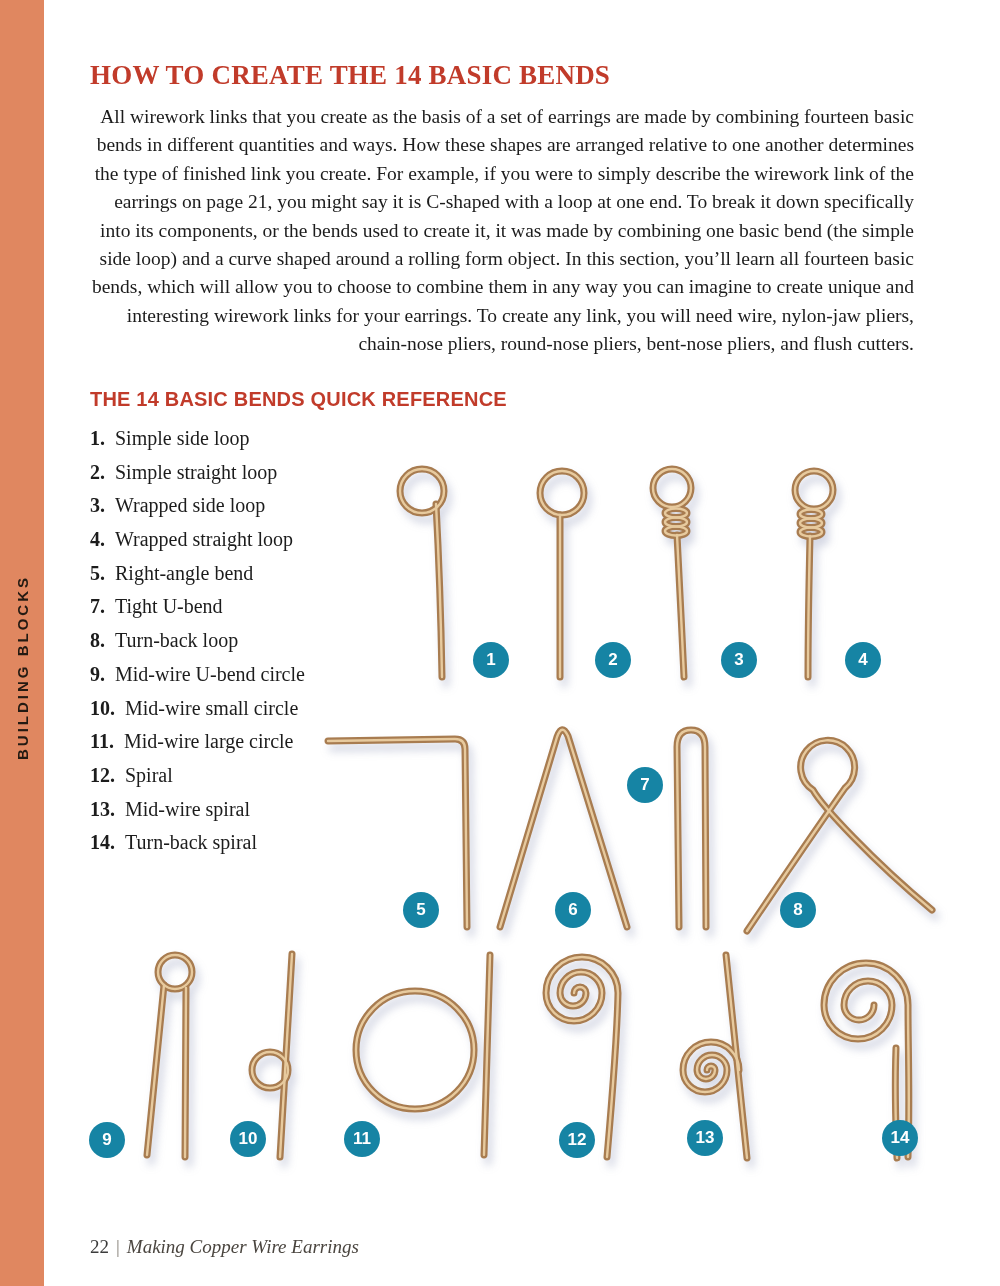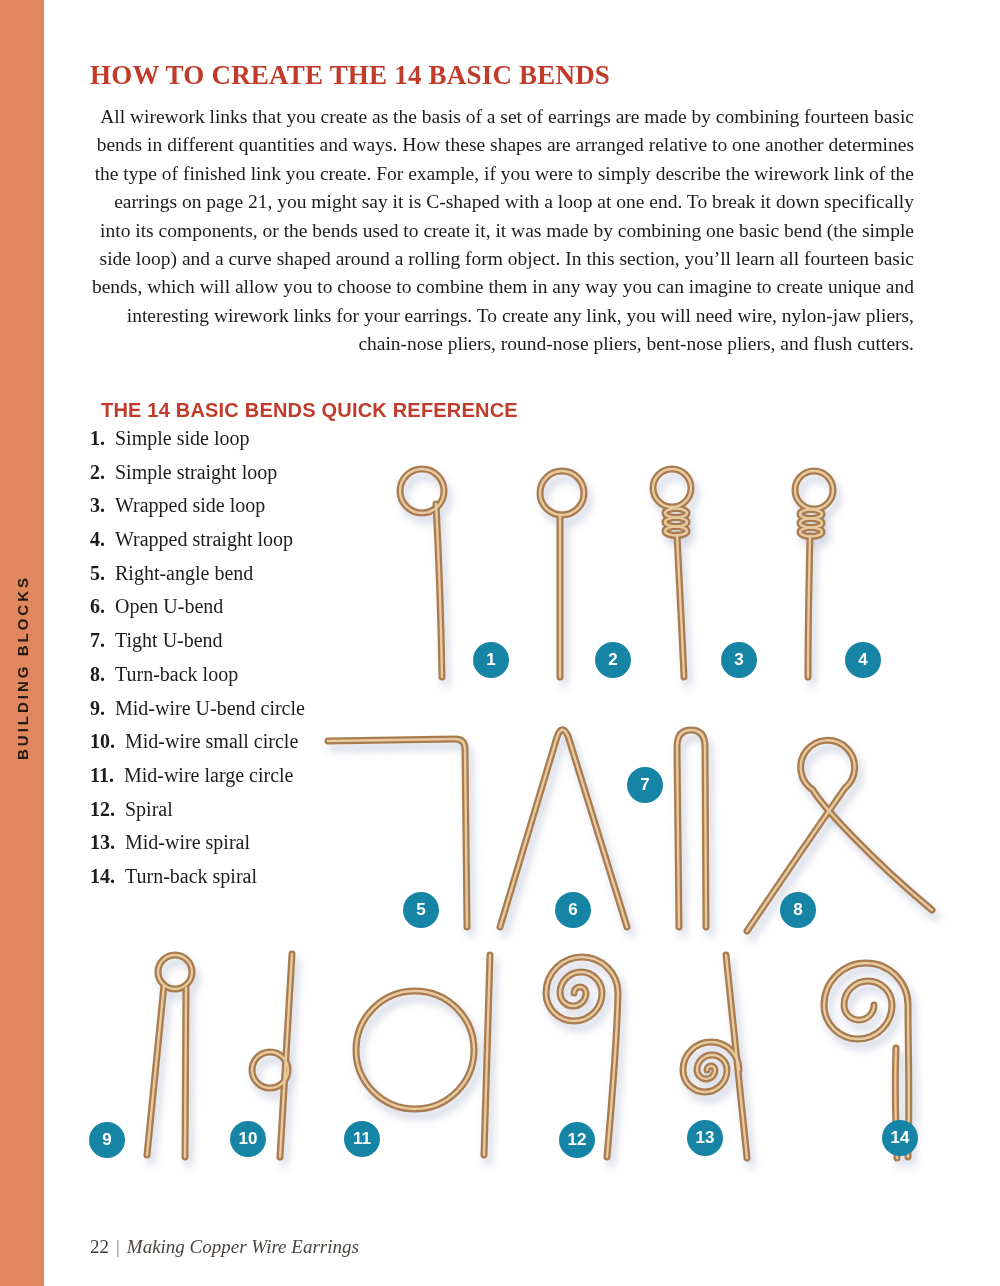--- a/index.html
+++ b/index.html
@@ -13,21 +13,21 @@
       writing-mode:vertical-rl;transform:rotate(180deg);
       font-family:"Liberation Sans", sans-serif;font-weight:bold;font-size:15px;
       letter-spacing:3px;color:#231a12;white-space:nowrap;}
 
   
   .main-heading{position:absolute;left:90px;top:60px;width:840px;margin:0;
       font-family:"Liberation Serif", serif;font-weight:bold;font-size:27px;
       letter-spacing:.2px;color:#C13B2A;}
   .intro{position:absolute;left:90px;top:103px;width:824px;margin:0;
       font-size:19.5px;line-height:28.4px;color:#1c1c1c;text-align:right;}
-  .ref-heading{position:absolute;left:90px;top:388px;width:600px;margin:11px;
+  .ref-heading{position:absolute;left:90px;top:388px;width:600px;margin:0;
       font-family:"Liberation Sans", sans-serif;font-weight:bold;font-size:20px;
       letter-spacing:.2px;color:#C13B2A;}
   .bend-list{position:absolute;left:90px;top:422px;margin:0;padding:0;list-style:none;
       font-size:20px;color:#1c1c1c;}
   .bend-list li{height:33.7px;line-height:33.7px;white-space:nowrap;}
   .bend-list .num{font-weight:bold;margin-right:10px;}
 
   
   .figures{position:absolute;left:50px;top:440px;width:910px;height:740px;}
   .figures svg{position:absolute;left:0;top:0;
@@ -58,21 +58,20 @@
   <p class="intro">All wirework links that you create as the basis of a set of earrings are made by combining fourteen basic bends in different quantities and ways. How these shapes are arranged relative to one another determines the type of finished link you create. For example, if you were to simply describe the wirework link of the earrings on page 21, you might say it is C-shaped with a loop at one end. To break it down specifically into its components, or the bends used to create it, it was made by combining one basic bend (the simple side loop) and a curve shaped around a rolling form object. In this section, you’ll learn all fourteen basic bends, which will allow you to choose to combine them in any way you can imagine to create unique and interesting wirework links for your earrings. To create any link, you will need wire, nylon-jaw pliers, chain-nose pliers, round-nose pliers, bent-nose pliers, and flush cutters.</p>
 
   <h2 class="ref-heading">THE 14 BASIC BENDS QUICK REFERENCE</h2>
 
   <ol class="bend-list">
     <li><span class="num">1.</span><span>Simple side loop</span></li>
     <li><span class="num">2.</span><span>Simple straight loop</span></li>
     <li><span class="num">3.</span><span>Wrapped side loop</span></li>
     <li><span class="num">4.</span><span>Wrapped straight loop</span></li>
     <li><span class="num">5.</span><span>Right-angle bend</span></li>
-    <li><span class="num">6.</span><span>Open U-bend</span></li>
     <li><span class="num">7.</span><span>Tight U-bend</span></li>
     <li><span class="num">8.</span><span>Turn-back loop</span></li>
     <li><span class="num">9.</span><span>Mid-wire U-bend circle</span></li>
     <li><span class="num">10.</span><span>Mid-wire small circle</span></li>
     <li><span class="num">11.</span><span>Mid-wire large circle</span></li>
     <li><span class="num">12.</span><span>Spiral</span></li>
     <li><span class="num">13.</span><span>Mid-wire spiral</span></li>
     <li><span class="num">14.</span><span>Turn-back spiral</span></li>
   </ol>
 

